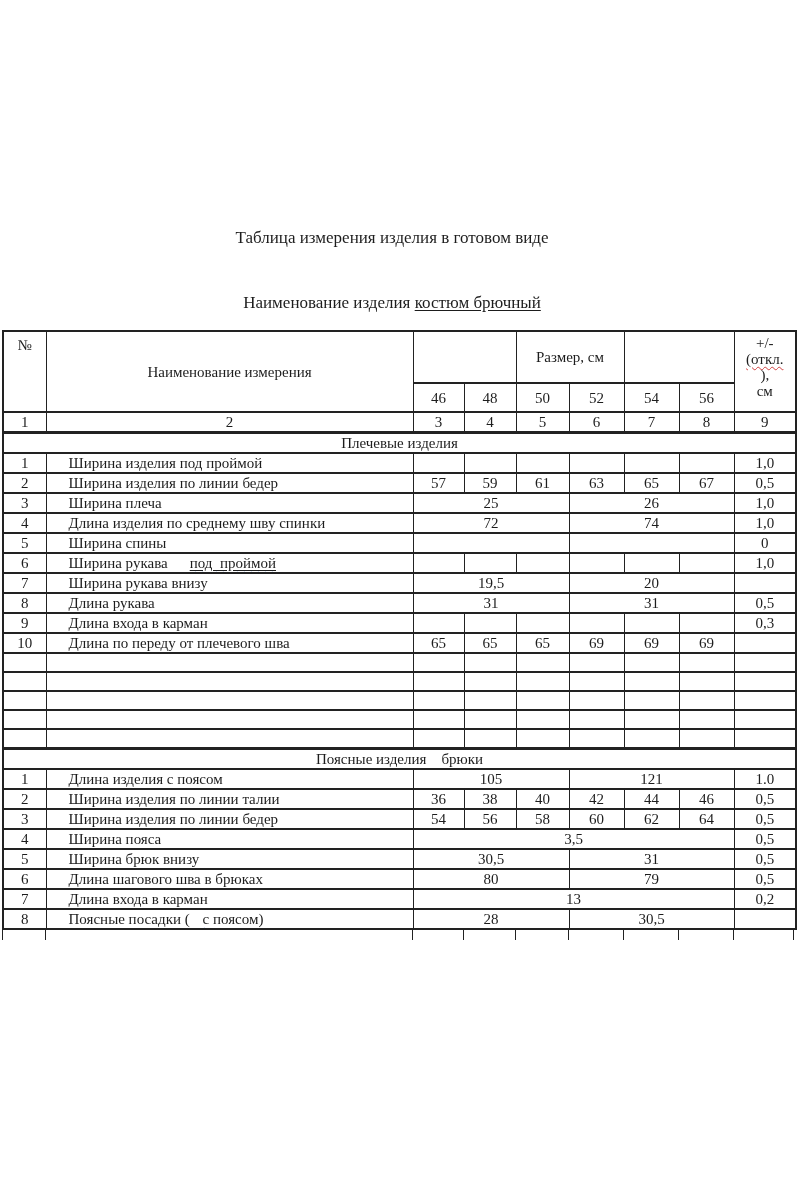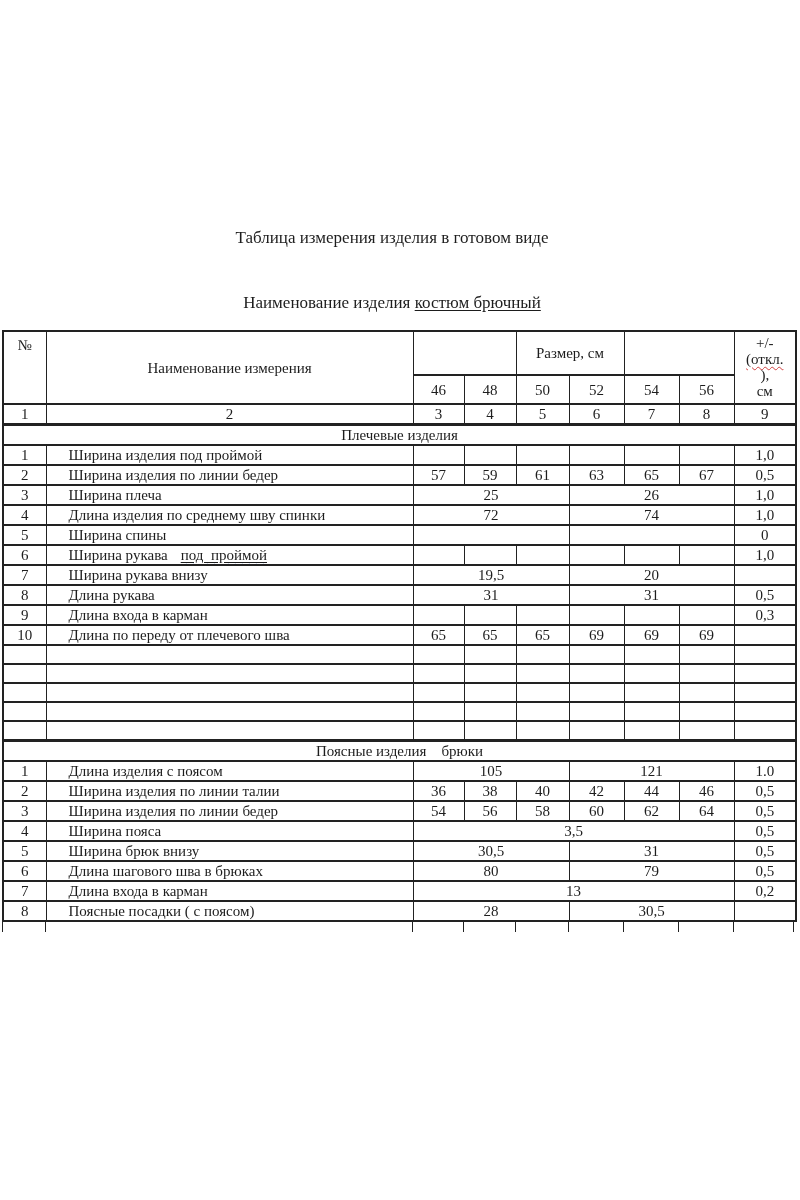--- a/index.html
+++ b/index.html
@@ -23,27 +23,27 @@
     border-left: 1px solid #222; border-right: 1px solid #222;
     border-top: 2px solid #222; border-bottom: 2px solid #222;
     padding: 0; font-size: 15px; line-height: 18px;
     text-align: center; vertical-align: middle; overflow: hidden;
   }
   tr.h2 td { height: 29px; }
   tr.hnum td { height: 18px; }
   tr.sec td { height: 18px; border-top-width: 3px; }
   tr.data td { height: 19px; }
   tr.data2 td { height: 20px; }
-  td.h1empty { height: 44px; }
+  td.h1empty { height: 52px; }
   td.numhead { vertical-align: top; padding-top: 4px; }
   td.namehead { vertical-align: middle; }
   td.tolhead { vertical-align: top; padding-top: 3px; line-height: 16px; font-size: 15px; }
   td.name { text-align: left; padding-left: 22px; }
   .sq-red  { text-decoration: underline wavy #d04040; text-decoration-thickness: 1px; text-underline-offset: 2px; text-align: right; }
-  .sq-blue { text-decoration: underline wavy #4a7fd4; text-decoration-thickness: 1px; text-underline-offset: 3px; }
+  .sq-blue { text-decoration: underline wavy #4a7fd4; text-decoration-thickness: 1px; text-underline-offset: 3px; margin-left: 9px; }
   .keep-sp { white-space: pre; }
   .gap { display: inline-block; width: 13px; }
   .stubs { position: relative; height: 14px; }
   .stubs i { position: absolute; top: 0; width: 1px; height: 10px; background: #222; }
 </style>
 </head>
 <body>
 
 <div class="sheet">
 

